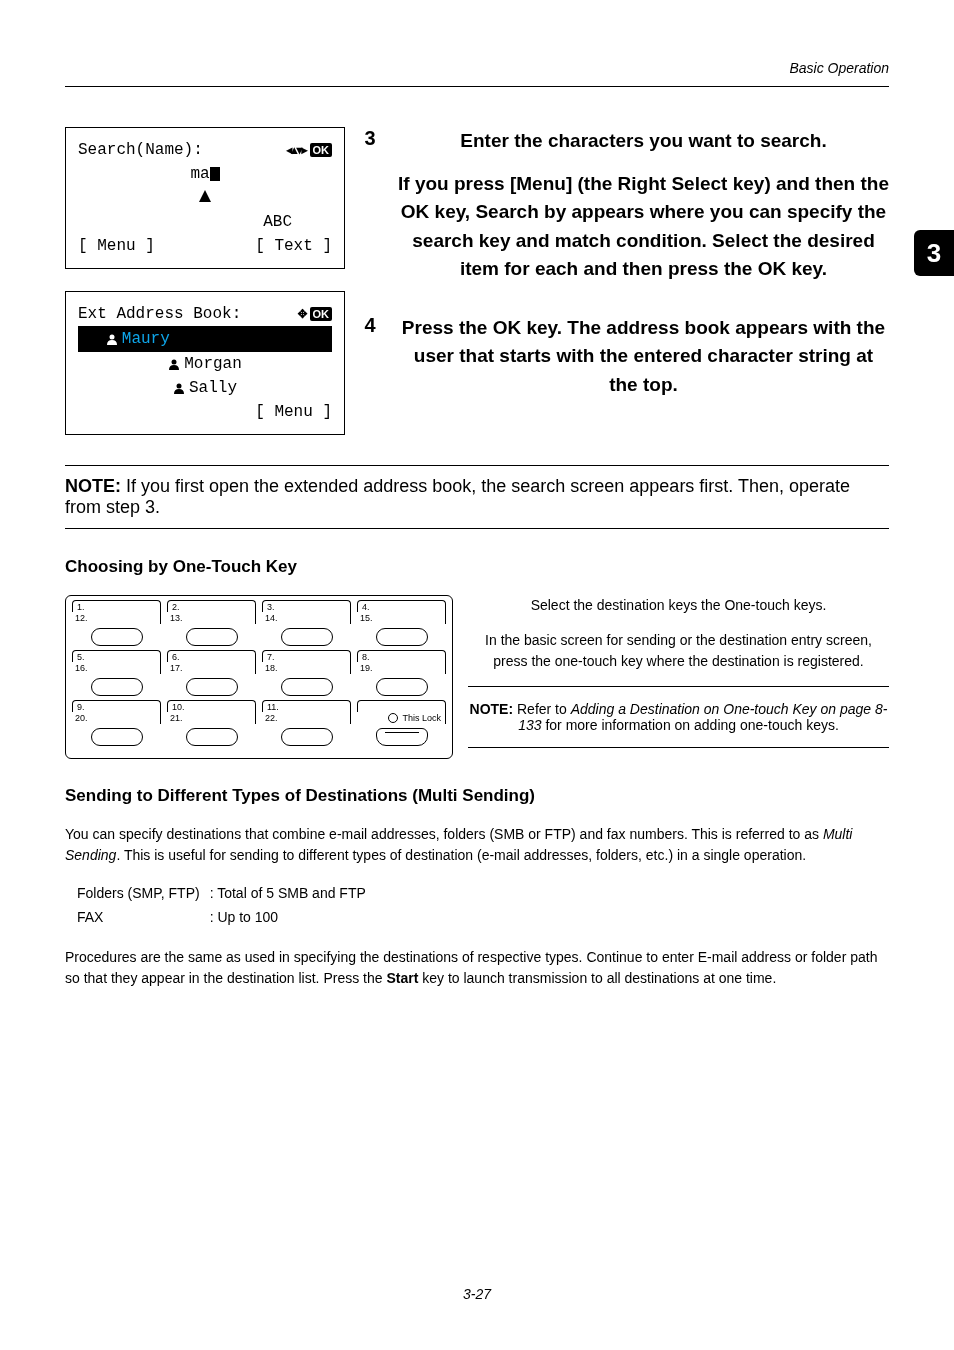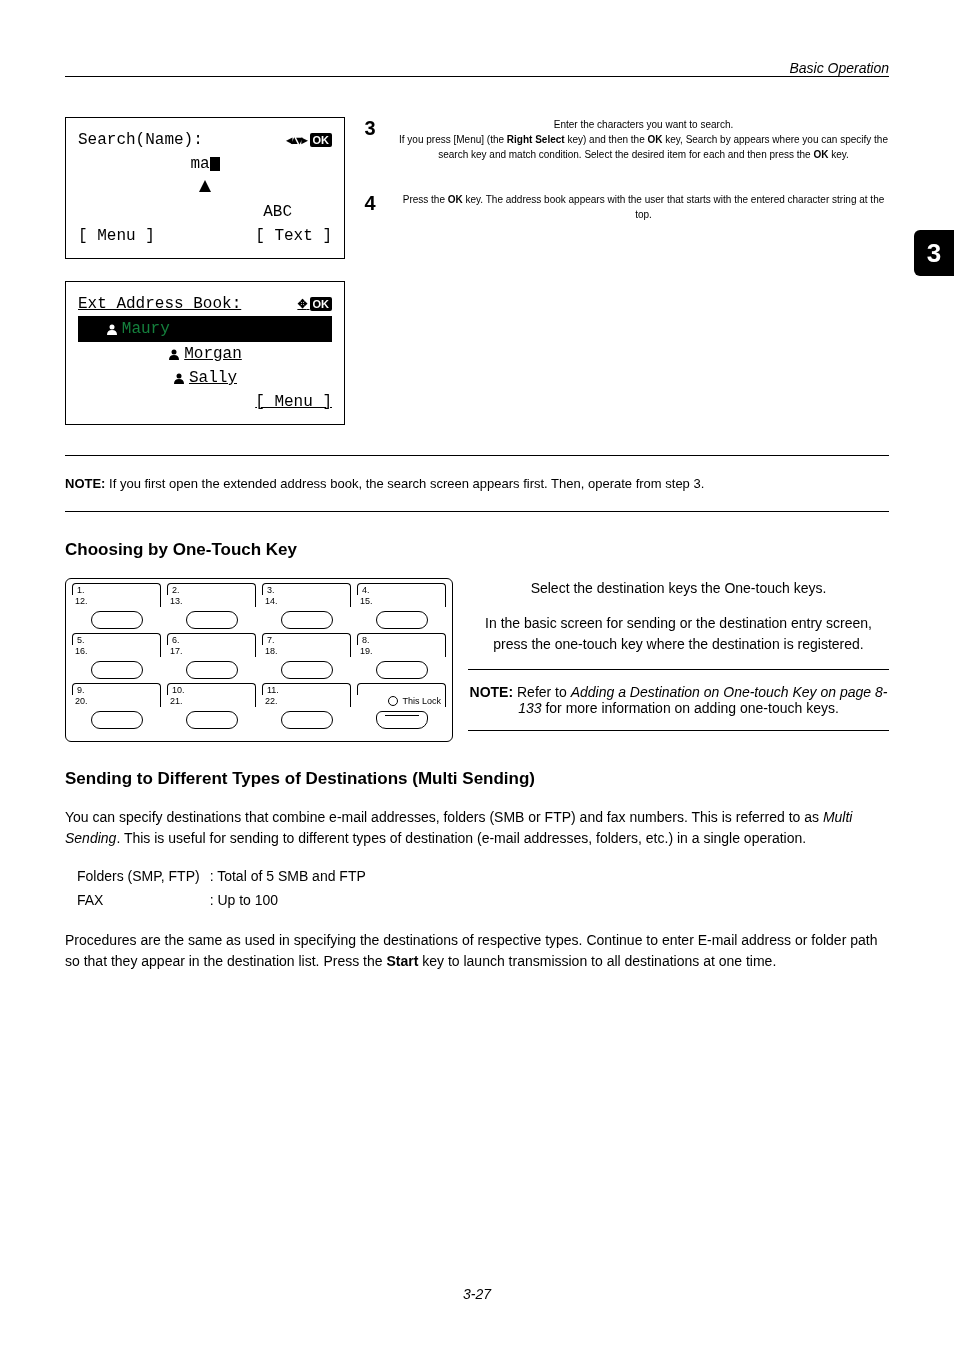--- a/index.html
+++ b/index.html
@@ -10,21 +10,21 @@
     background: #fff;
     width: 954px;
     height: 1350px;
     position: relative;
     padding: 60px 65px 40px 65px;
   }
   .header-section {
     text-align: right;
     font-style: italic;
     font-size: 14px;
-    padding-bottom: 0;
+    padding-bottom: 10px;
     border-bottom: 1px solid #000;
     margin-bottom: 40px;
   }
   .side-tab {
     position: absolute;
     right: 0;
     top: 230px;
     width: 40px;
     height: 46px;
     background: #000;
@@ -45,25 +45,25 @@
     text-align: center;
   }
   .lcd-box {
     border: 1px solid #000;
     width: 280px;
     padding: 10px 12px;
     font-family: "Courier New", monospace;
     font-size: 16px;
     line-height: 1.5;
   }
-  .lcd-stack > .lcd-box + .lcd-box { margin-top: 22px; text-decoration: underline; }
+  .lcd-stack > .lcd-box + .lcd-box { margin-top: 22px; }
   .lcd-row { display: flex; justify-content: space-between; align-items: center; }
   .lcd-highlight {
     background: #000;
-    color: #15803d;
+    color: #0ea5e9;
     padding: 1px 2px;
     display: inline-block;
   }
   .cursor-block {
     display: inline-block;
     width: 10px;
     height: 14px;
     background: #000;
     vertical-align: middle;
   }
@@ -93,28 +93,28 @@
   .step {
     display: flex;
     gap: 18px;
     margin-bottom: 18px;
   }
   .step-num {
     font-size: 20px;
     font-weight: bold;
     min-width: 20px;
   }
-  .step-body { flex: 1; font-size: 10px; line-height: 1.5; }
+  .step-body { flex: 1; font-size: 19px; line-height: 1.5; font-weight: bold; }
   .hr-thin { border: none; border-top: 1px solid #000; margin: 14px 0; }
   .note-block {
     border-top: 1px solid #000;
     border-bottom: 1px solid #000;
-    padding: 20px 0;
+    padding: 10px 0;
     margin: 30px 0 28px 0;
-    font-size: 13px;
+    font-size: 18px;
   }
   .h2 {
     font-size: 17px;
     font-weight: bold;
     margin: 10px 0 18px 0;
   }
   .onetouch-panel {
     border: 1px solid #000;
     border-radius: 6px;
     width: 388px;
@@ -262,21 +262,21 @@
       </div>
     </div>
 
   </div>
 
   <div class="step-text">
     <div class="step">
       <div class="step-num">3</div>
       <div class="step-body">
         <p>Enter the characters you want to search.</p>
-        <p style="margin-top:0;">If you press [Menu] (the <b>Right Select</b> key) and then the <b>OK</b> key, Search by appears where you can specify the search key and match condition. Select the desired item for each and then press the <b>OK</b> key.</p>
+        <p style="margin-top:14px;">If you press [Menu] (the <b>Right Select</b> key) and then the <b>OK</b> key, Search by appears where you can specify the search key and match condition. Select the desired item for each and then press the <b>OK</b> key.</p>
       </div>
     </div>
     <div class="step" style="margin-top:30px;">
       <div class="step-num">4</div>
       <div class="step-body">
         <p>Press the <b>OK</b> key. The address book appears with the user that starts with the entered character string at the top.</p>
       </div>
     </div>
   </div>
 </div>

